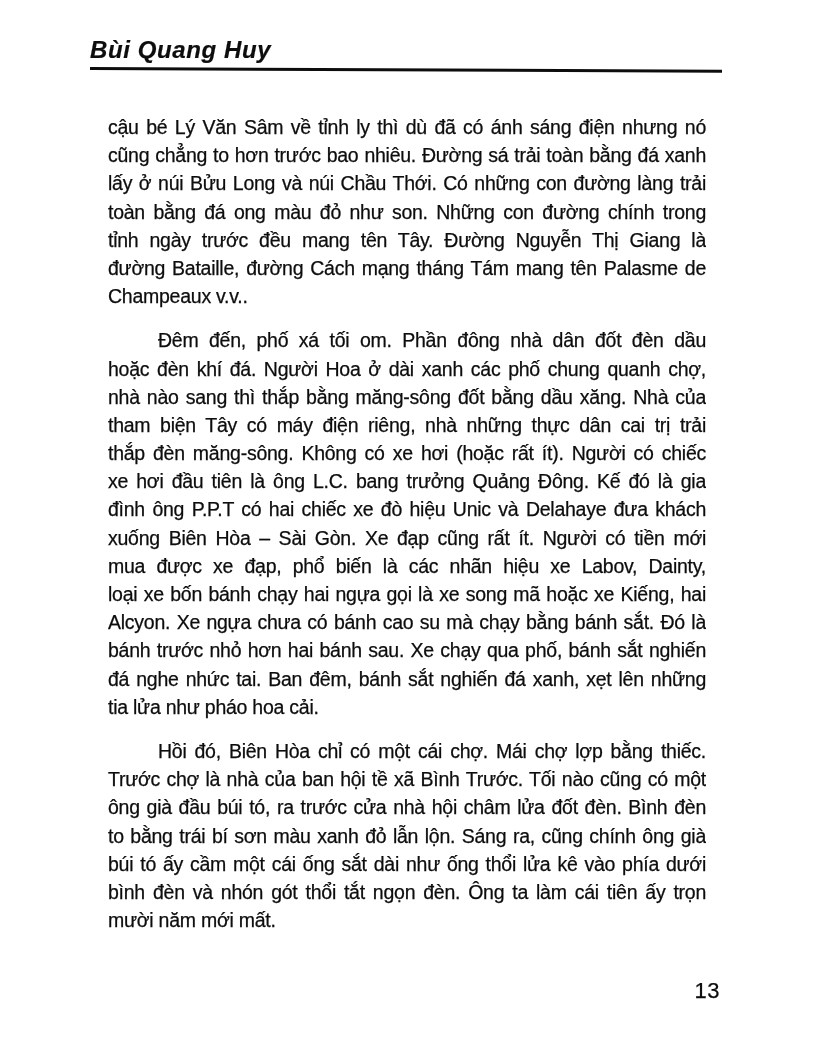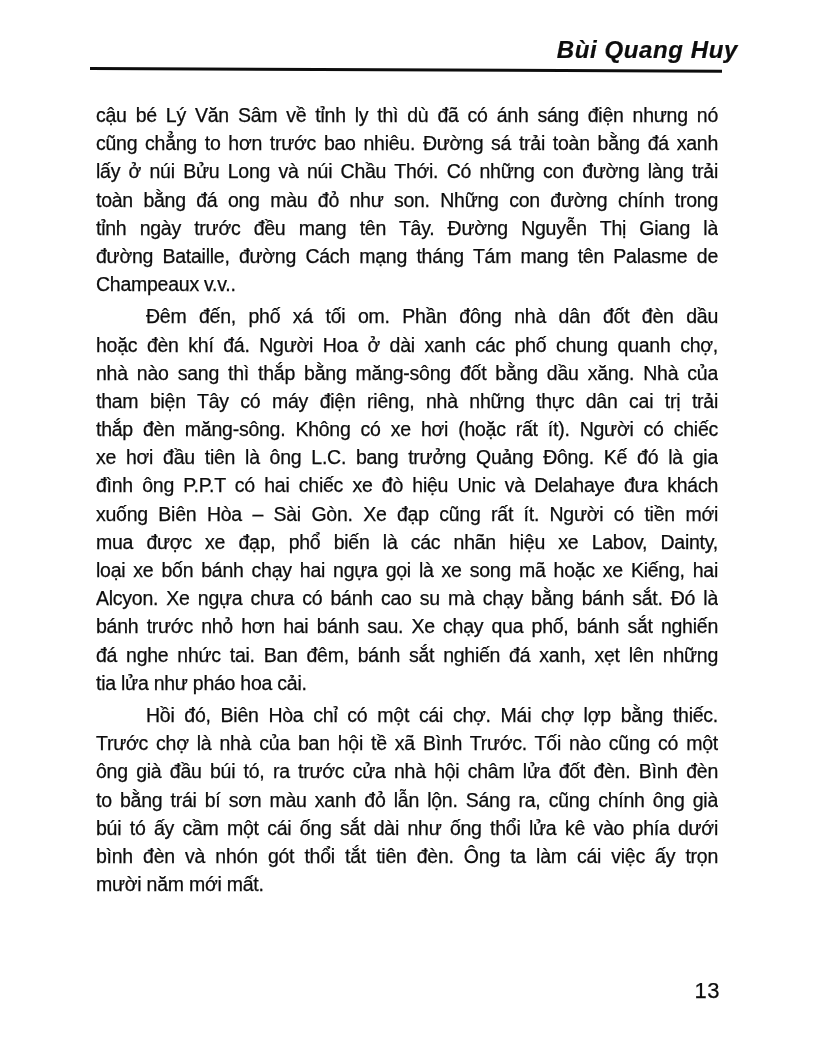--- a/index.html
+++ b/index.html
@@ -11,22 +11,22 @@
   .page{
     position:relative;
     width:816px;height:1056px;
     background:var(--paper);
     color:var(--ink);
     font-family:"Liberation Sans","DejaVu Sans",sans-serif;
     overflow:hidden;
   }
   .running-header{
     position:absolute;
-    top:36px;left:108px;width:630px;
-    text-align:right;
+    top:36px;left:90px;width:630px;
+    text-align:left;
     font-style:italic;
     font-weight:bold;
     font-size:24px;
     letter-spacing:.6px;
     -webkit-text-stroke:.2px currentColor;
   }
   .header-rule{
     position:absolute;
     top:67px;left:90px;width:632px;height:3px;
     background:var(--ink);
@@ -34,21 +34,21 @@
     transform-origin:left center;
   }
   .body-text{
     position:absolute;
     top:97px;left:92px;width:630px;
     font-size:19.5px;
     line-height:28.2px;
     letter-spacing:-0.25px;
     -webkit-text-stroke:.25px currentColor;
   }
-  .paragraph{margin:4px;padding:0;}
+  .paragraph{margin:16px;padding:0;}
   .line{
     height:28.2px;
     overflow:hidden;
     text-align:justify;
     text-align-last:justify;
     text-justify:inter-word;
   }
   .line.indent{text-indent:50px;}
   .line.endline{text-align-last:left;}
   .page-number{
@@ -94,20 +94,20 @@
         <div class="line">bánh trước nhỏ hơn hai bánh sau. Xe chạy qua phố, bánh sắt nghiến</div>
         <div class="line">đá nghe nhức tai. Ban đêm, bánh sắt nghiến đá xanh, xẹt lên những</div>
         <div class="line endline">tia lửa như pháo hoa cải.</div>
       </div>
       <div class="paragraph">
         <div class="line indent">Hồi đó, Biên Hòa chỉ có một cái chợ. Mái chợ lợp bằng thiếc.</div>
         <div class="line">Trước chợ là nhà của ban hội tề xã Bình Trước. Tối nào cũng có một</div>
         <div class="line">ông già đầu búi tó, ra trước cửa nhà hội châm lửa đốt đèn. Bình đèn</div>
         <div class="line">to bằng trái bí sơn màu xanh đỏ lẫn lộn. Sáng ra, cũng chính ông già</div>
         <div class="line">búi tó ấy cầm một cái ống sắt dài như ống thổi lửa kê vào phía dưới</div>
-        <div class="line">bình đèn và nhón gót thổi tắt tiên đèn. Ông ta làm cái việc ấy trọn</div>
+        <div class="line">bình đèn và nhón gót thổi tắt ngọn đèn. Ông ta làm cái tiên ấy trọn</div>
         <div class="line endline">mười năm mới mất.</div>
       </div>
     </main>
 
   <div class="page-number">13</div>
 
 </div>
 
 </body></html>

